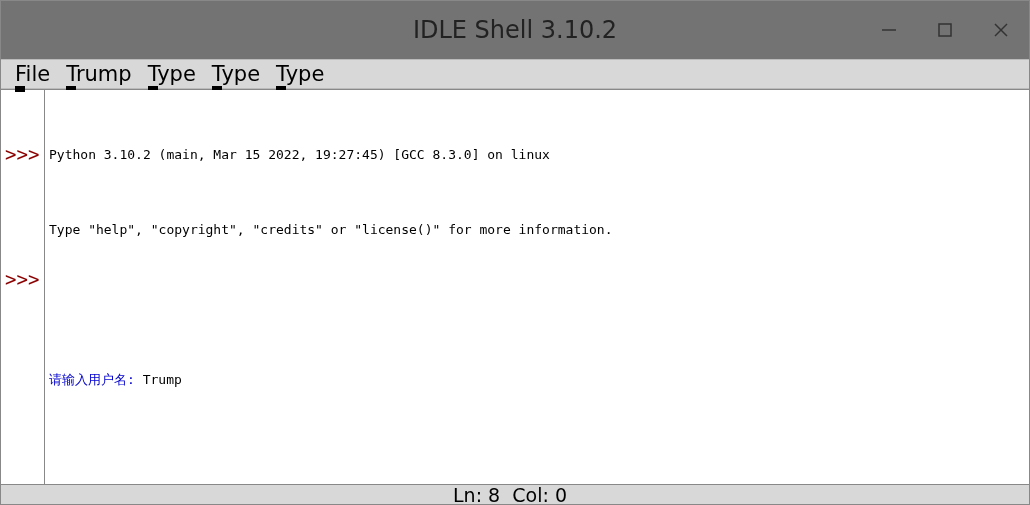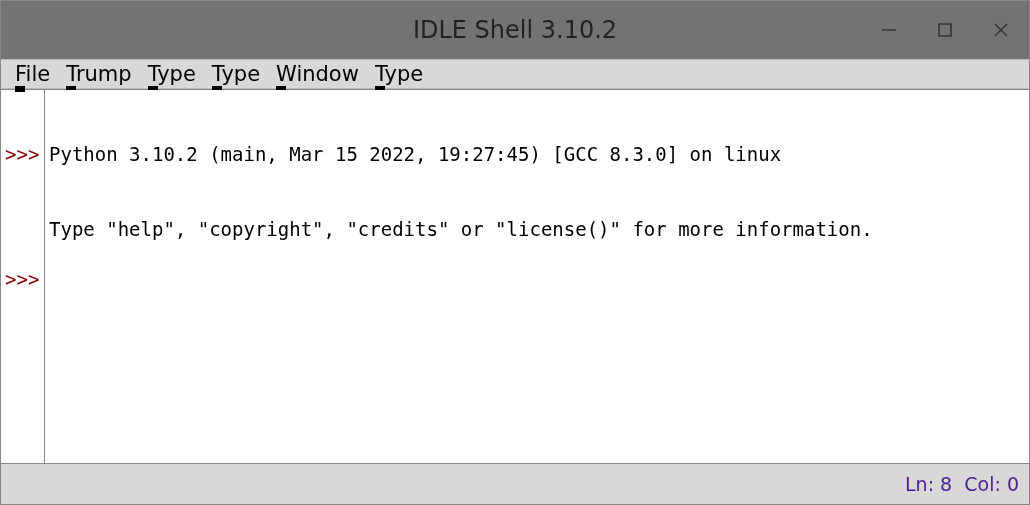--- a/index.html
+++ b/index.html
@@ -83,41 +83,41 @@
     padding-top: 2px;
     text-align: left;
     padding-left: 4px;
     border-right: 1px solid #888;
   }
   .gutter div { height: 25px; }
   .content {
     flex: 1;
     background: #fff;
     font-family: "DejaVu Sans Mono", "Courier New", monospace;
-    font-size: 19px;
+    font-size: 13px;
     line-height: 25px;
     padding-top: 2px;
     padding-left: 4px;
     white-space: pre;
     color: #000;
     position: relative;
   }
   .content div { height: 25px; }
   .blue-text { color: #0000cd; }
   .restart-text { color: #000; }
   .statusbar {
-    height: 41px;
+    height: 20px;
     background: #d8d8d8;
     border-top: 1px solid #888;
     display: flex;
     align-items: center;
-    justify-content: flex-end;
+    justify-content: center;
     padding-right: 10px;
     font-size: 19px;
-    color: #4c1d95;
+    color: #000000;
   }
 </style>
 </head>
 <body>
 
 <div class="titlebar">
   <span>IDLE Shell 3.10.2</span>
   <div class="window-controls">
     <div class="win-btn">
       <svg width="18" height="18" viewBox="0 0 18 18">
@@ -136,39 +136,39 @@
         </svg>
     </div>
   </div>
 </div>
 
 <div class="menubar">
   <div class="menu-item"><span>File</span><span class="ul-mark"></span></div>
   <div class="menu-item"><span>Trump</span><span class="ul-mark"></span></div>
   <div class="menu-item"><span>Type</span><span class="ul-mark"></span></div>
   <div class="menu-item"><span>Type</span><span class="ul-mark"></span></div>
-  <div class="menu-item"><span>Window</span><span class="ul-mark"></span></div>
   <div class="menu-item"><span>Type</span><span class="ul-mark"></span></div>
 </div>
 
 <div class="editor-wrap">
   <div class="gutter">
     <div></div>
     <div></div>
     <div>&gt;&gt;&gt;</div>
     <div></div>
     <div></div>
     <div></div>
     <div></div>
     <div>&gt;&gt;&gt;</div>
   </div>
   <div class="content">
     <div>Python 3.10.2 (main, Mar 15 2022, 19:27:45) [GCC 8.3.0] on linux</div>
     <div>Type "help", "copyright", "credits" or "license()" for more information.</div>
     <div></div>
+    <div><span class="blue-text">请输入用户名: </span><span>Trump</span></div>
     
     
     
   </div>
 </div>
 
 <div class="statusbar">
   <span>Ln:</span>&nbsp;<span>8</span>&nbsp;&nbsp;<span>Col:</span>&nbsp;<span>0</span>
 </div>
 

